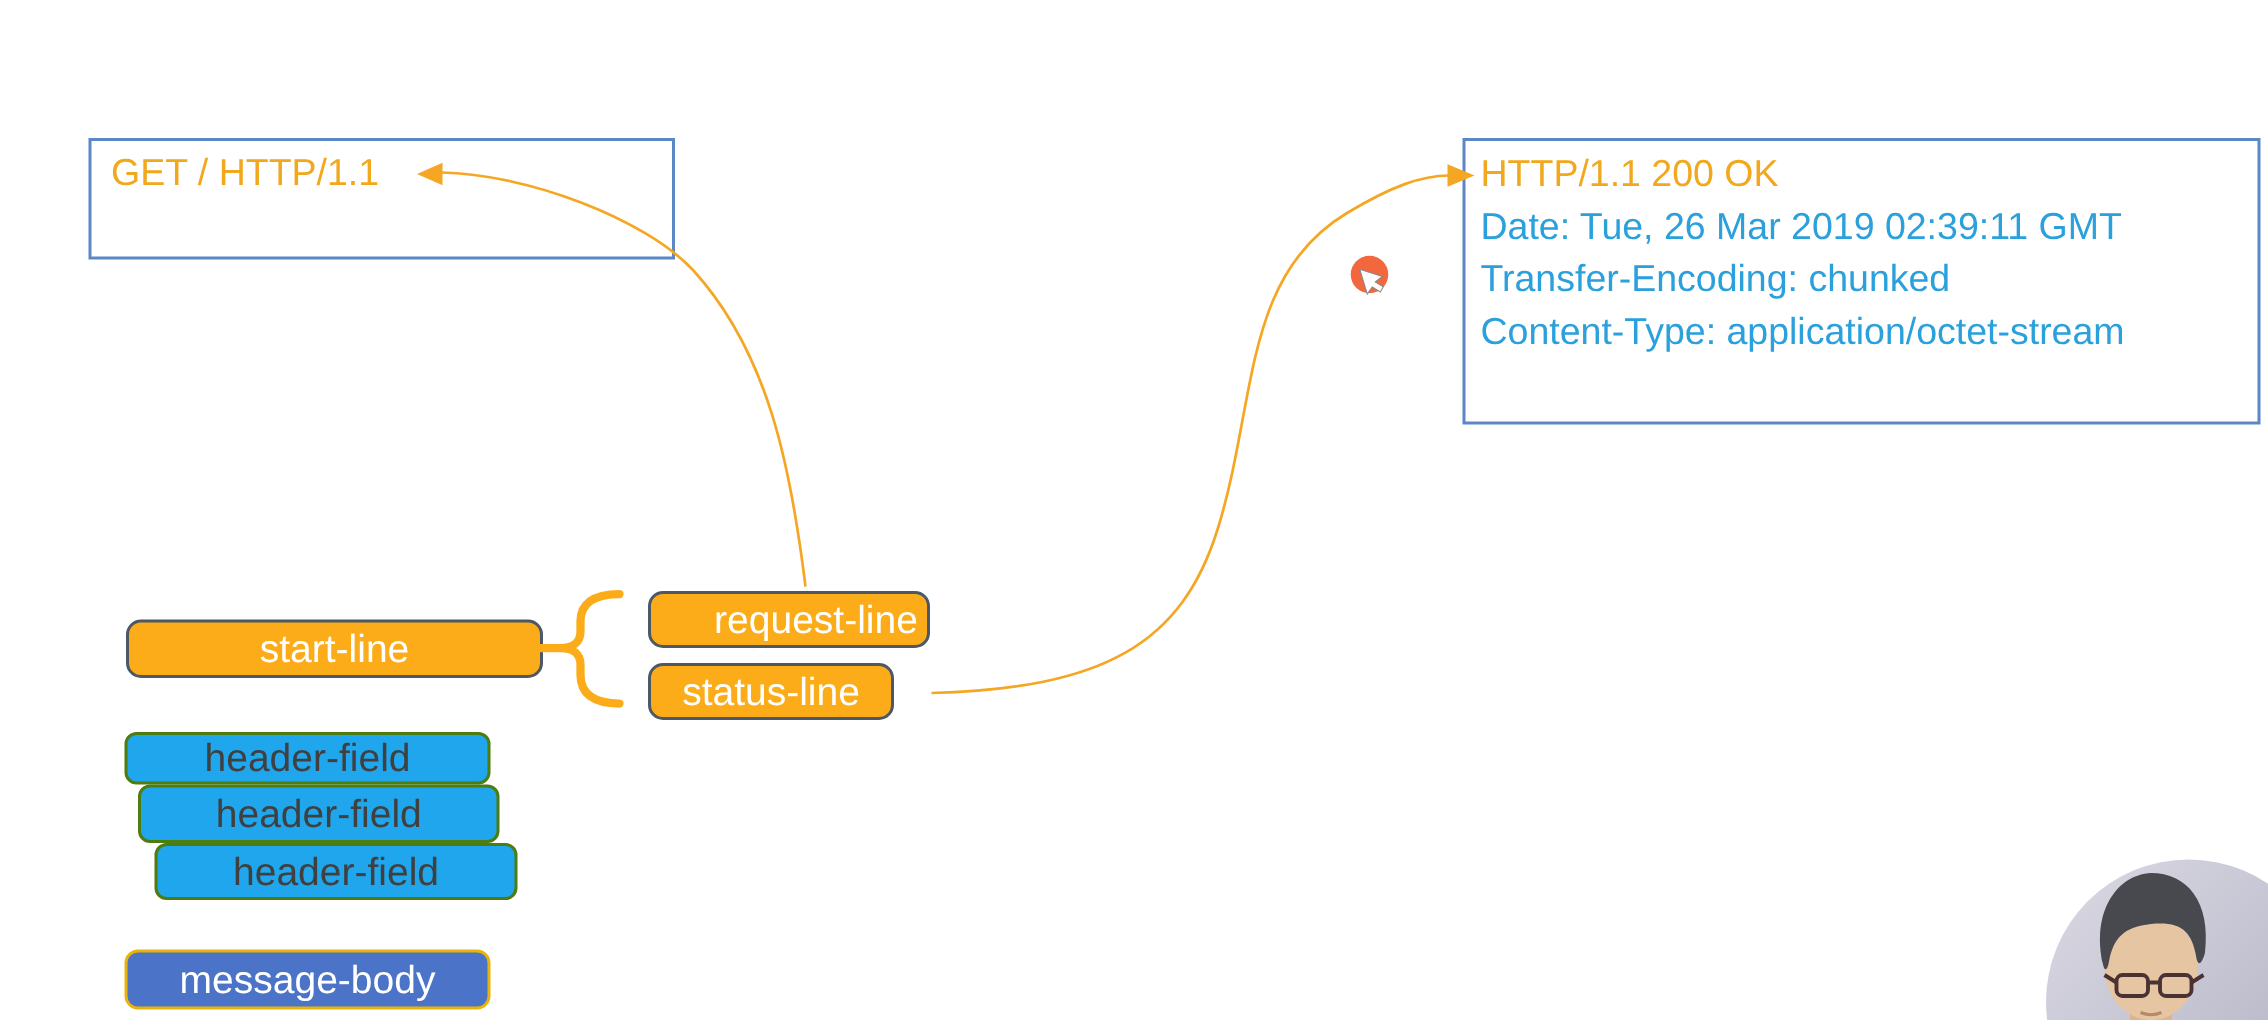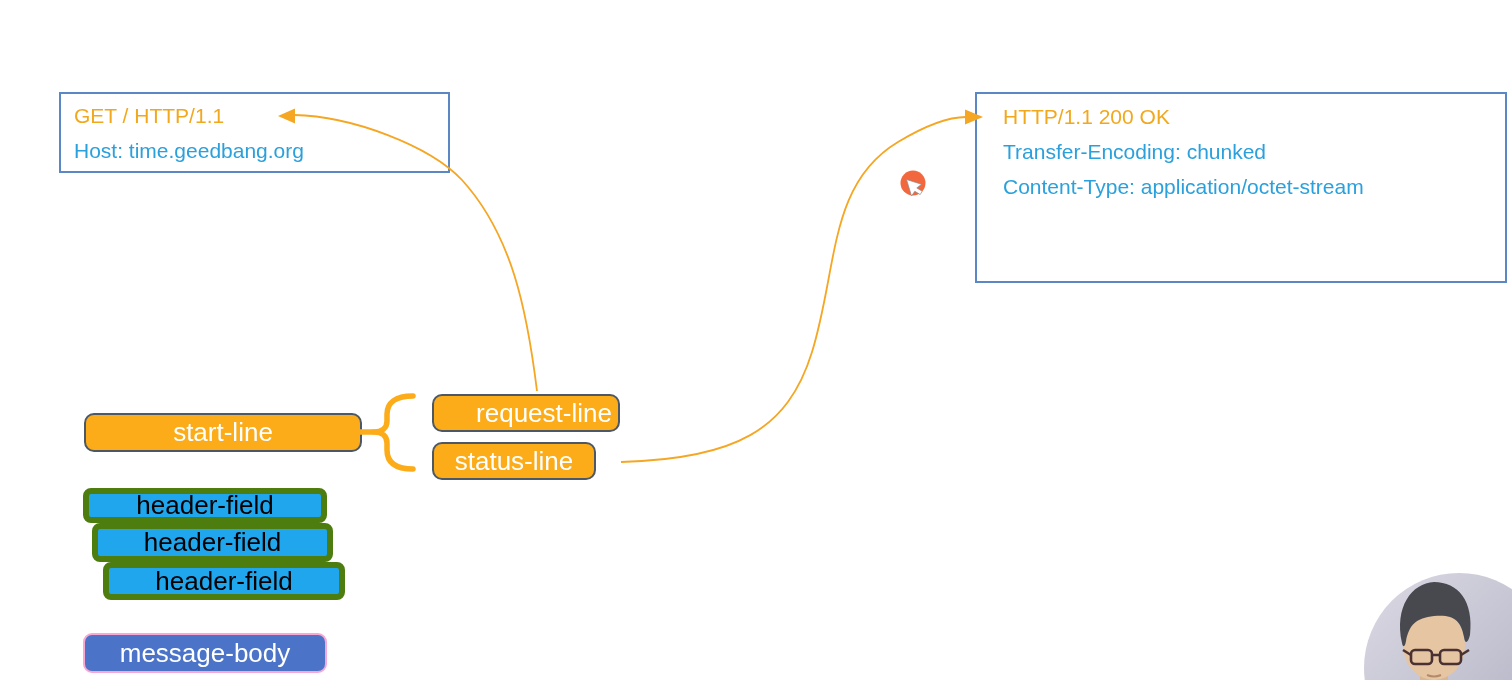--- a/index.html
+++ b/index.html
@@ -5,36 +5,36 @@
   html,body{margin:0;padding:0;}
   body{
     width:1512px;height:680px;position:relative;overflow:hidden;
     background:#ffffff;
     font-family:"Liberation Sans", sans-serif;
   }
   
   .example-box{
     position:absolute;box-sizing:border-box;background:#ffffff;
     border:2px solid #5b87c5;
-    font-size:21px;line-height:35px;white-space:nowrap;
+    font-size:25px;line-height:35px;white-space:nowrap;
   }
   #request-box{left:59px;top:92px;width:391px;height:81px;padding:4px 0 0 13px;}
-  #response-box{left:975px;top:92px;width:532px;height:191px;padding:5px 0 0 26px;}
+  #response-box{left:975px;top:92px;width:532px;height:191px;padding:5px 0 0 10px;}
   .line-orange{color:#F2A81D;}
   .line-blue{color:#2AA0DC;}
 
   
   .node{
     position:absolute;box-sizing:border-box;
     display:flex;align-items:center;justify-content:center;
     color:#ffffff;font-size:26px;white-space:nowrap;
   }
   .node-orange{background:#FBAC18;border:2px solid #4C5866;border-radius:10px;}
-  .node-blue{background:#1FA6EC;border:6px solid #4d7c0f;border-radius:8px;color:#000000;}
-  .node-indigo{background:#4B74C9;border:2px solid #f9a8d4;border-radius:9px;}
+  .node-blue{background:#1FA6EC;border:2px solid #4d7c0f;border-radius:8px;color:#404040;}
+  .node-indigo{background:#4B74C9;border:2px solid #eab308;border-radius:9px;}
 
   #start-line{left:84px;top:413px;width:278px;height:39px;}
   #request-line{left:432px;top:394px;width:188px;height:38px;padding-left:36px;}
   #status-line{left:432px;top:442px;width:164px;height:38px;}
   #hf1{left:83px;top:488px;width:244px;height:35px;z-index:1;}
   #hf2{left:92px;top:523px;width:241px;height:39px;z-index:2;}
   #hf3{left:103px;top:562px;width:242px;height:38px;z-index:3;}
   #message-body{left:83px;top:633px;width:244px;height:40px;}
 
   
@@ -46,25 +46,25 @@
     border-radius:50%;overflow:hidden;
     background:linear-gradient(135deg,#dad9e3 0%,#c3c2d1 55%,#aeadbf 100%);
   }
   #webcam svg{display:block;}
 </style>
 </head>
 <body>
 
 <div class="example-box" id="request-box">
   <div class="line-orange">GET / HTTP/1.1</div>
-  <div class="line-blue">Host: time.geedbang.org</div>
 </div>
 
 <div class="example-box" id="response-box">
   <div class="line-orange">HTTP/1.1 200 OK</div>
+  <div class="line-blue">Date: Tue, 26 Mar 2019 02:39:11 GMT</div>
   <div class="line-blue">Transfer-Encoding: chunked</div>
   <div class="line-blue">Content-Type: application/octet-stream</div>
 </div>
 
 <div class="node node-orange" id="start-line">start-line</div>
 <div class="node node-orange" id="request-line">request-line</div>
 <div class="node node-orange" id="status-line">status-line</div>
 <div class="node node-blue" id="hf1">header-field</div>
 <div class="node node-blue" id="hf2">header-field</div>
 <div class="node node-blue" id="hf3">header-field</div>

